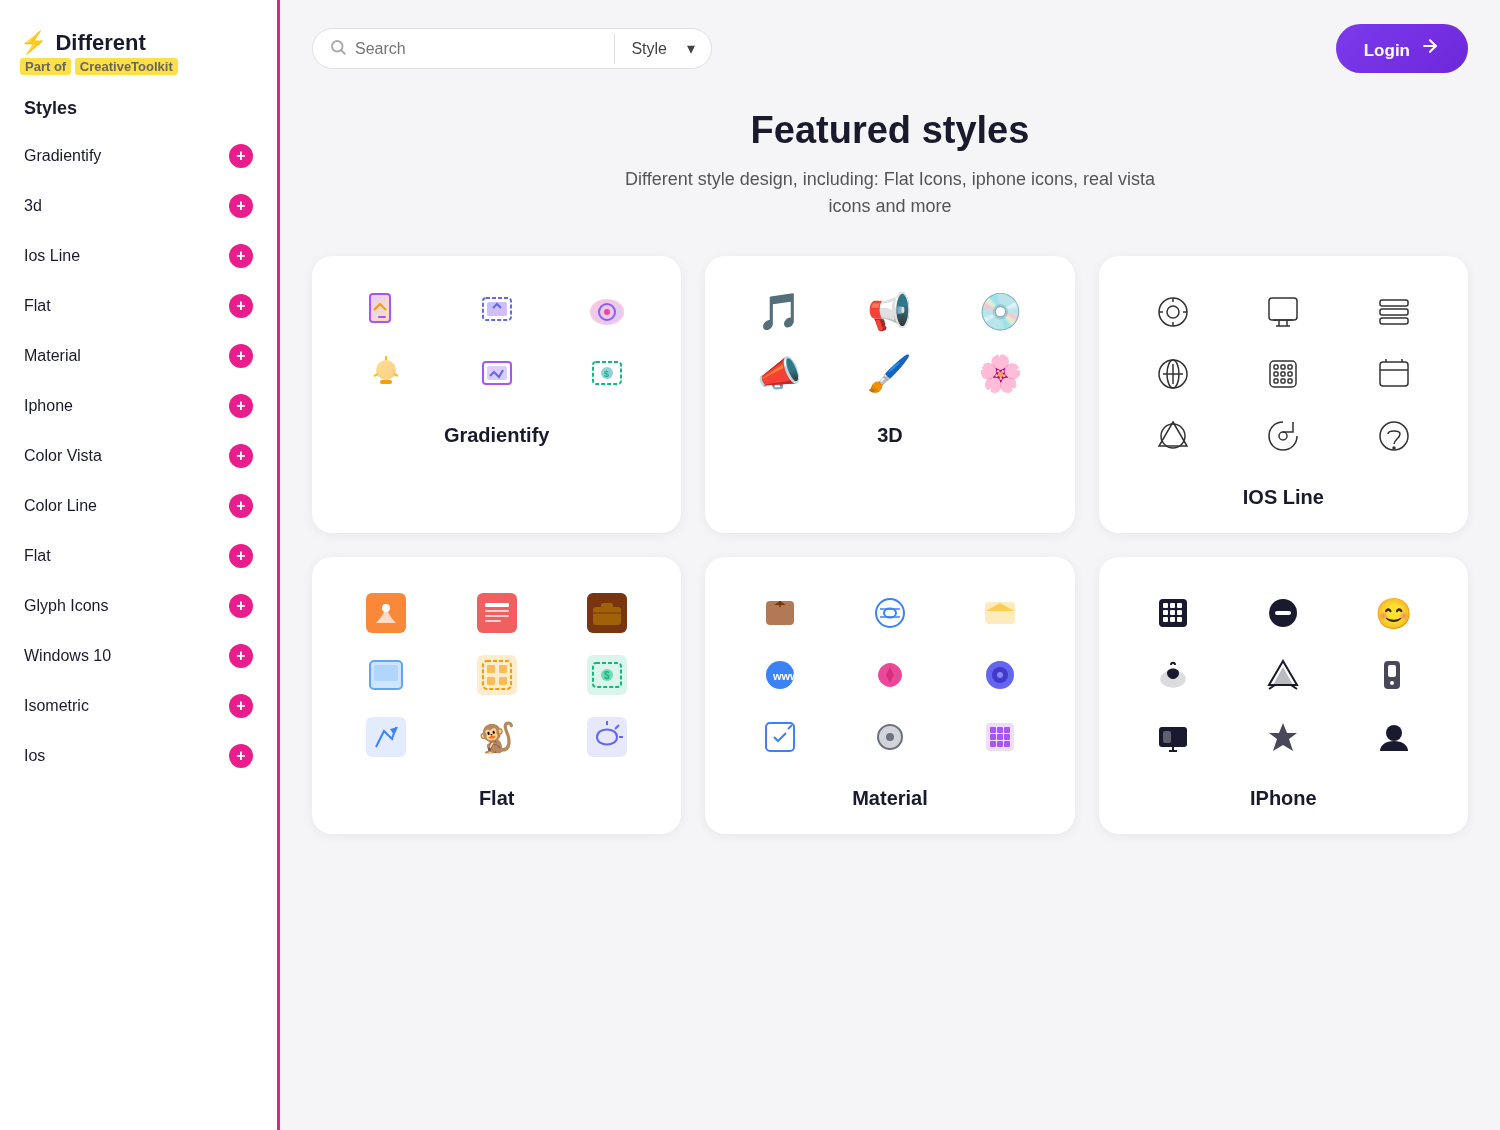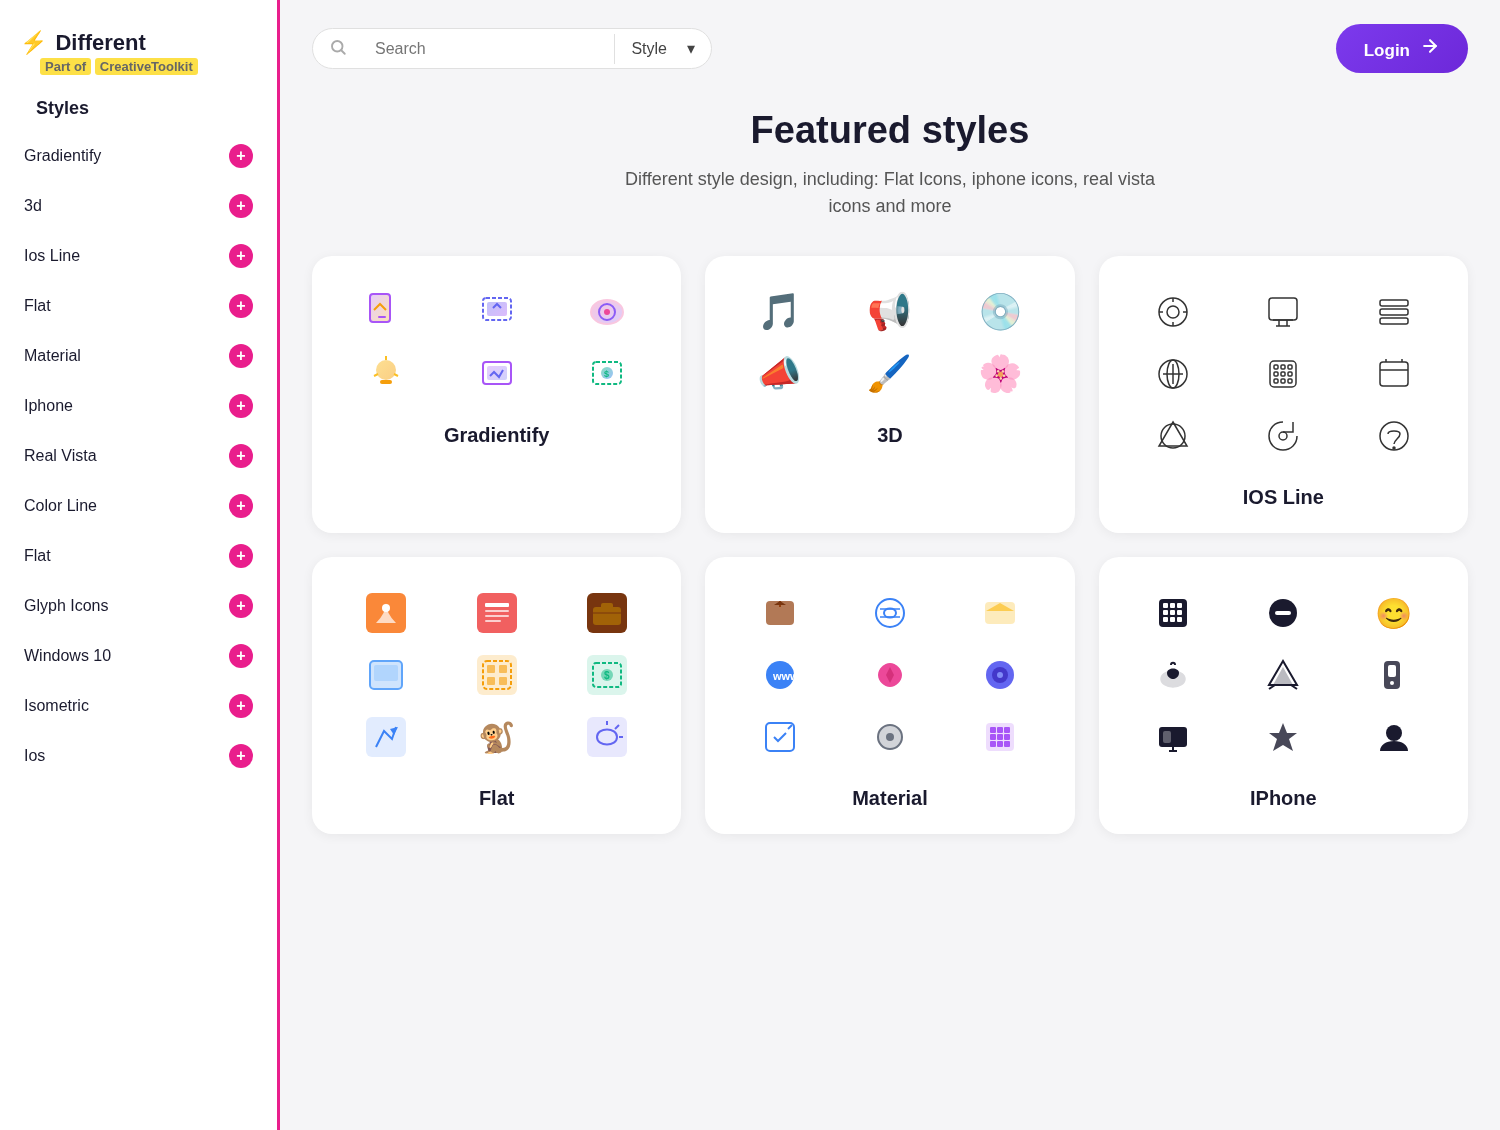--- a/index.html
+++ b/index.html
@@ -28,33 +28,32 @@
       color: #1a1a2e;
     }
     .logo-bolt {
       color: #7c3aed;
       font-size: 22px;
     }
     .logo-subtitle {
       font-size: 13px;
       color: #666;
       margin-top: 3px;
-      margin-left: 20px;
     }
     .logo-subtitle span {
       background: #fde047;
       padding: 1px 5px;
       border-radius: 3px;
       font-weight: 600;
     }
     .sidebar-section-title {
       font-size: 18px;
       font-weight: 700;
       color: #1a1a2e;
-      padding: 0 24px 12px 36px;
+      padding: 0 24px 12px 24px;
     }
     .sidebar-item {
       display: flex;
       align-items: center;
       justify-content: space-between;
       padding: 13px 24px;
       cursor: pointer;
       transition: background 0.15s;
     }
     .sidebar-item-label {
@@ -109,21 +108,20 @@
       color: #aaa;
       margin-right: 8px;
     }
     .search-input {
       border: none;
       outline: none;
       font-size: 16px;
       color: #8b5cf6;
       background: transparent;
       width: 100%;
-      margin-left: 20px;
     }
     .search-divider {
       width: 1px;
       height: 30px;
       background: #e0e0e0;
     }
     .style-select {
       display: flex;
       align-items: center;
       gap: 20px;
@@ -241,21 +239,21 @@
   </div>
   <div class="sidebar-item">
     <span class="sidebar-item-label">Material</span>
     <div class="sidebar-item-add">+</div>
   </div>
   <div class="sidebar-item">
     <span class="sidebar-item-label">Iphone</span>
     <div class="sidebar-item-add">+</div>
   </div>
   <div class="sidebar-item">
-    <span class="sidebar-item-label">Real Vista</span>
+    <span class="sidebar-item-label">Color Vista</span>
     <div class="sidebar-item-add">+</div>
   </div>
   <div class="sidebar-item">
     <span class="sidebar-item-label">Color Line</span>
     <div class="sidebar-item-add">+</div>
   </div>
   <div class="sidebar-item">
     <span class="sidebar-item-label">Flat</span>
     <div class="sidebar-item-add">+</div>
   </div>

